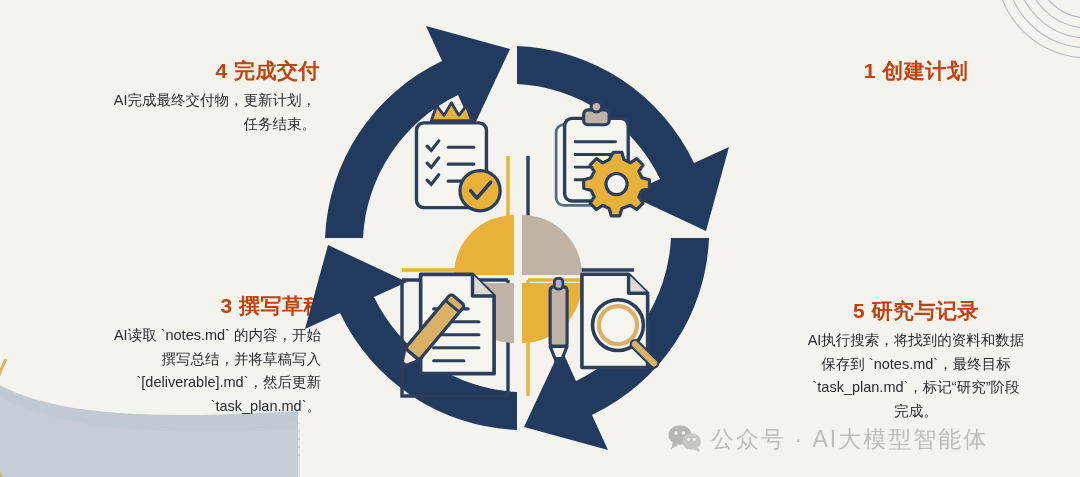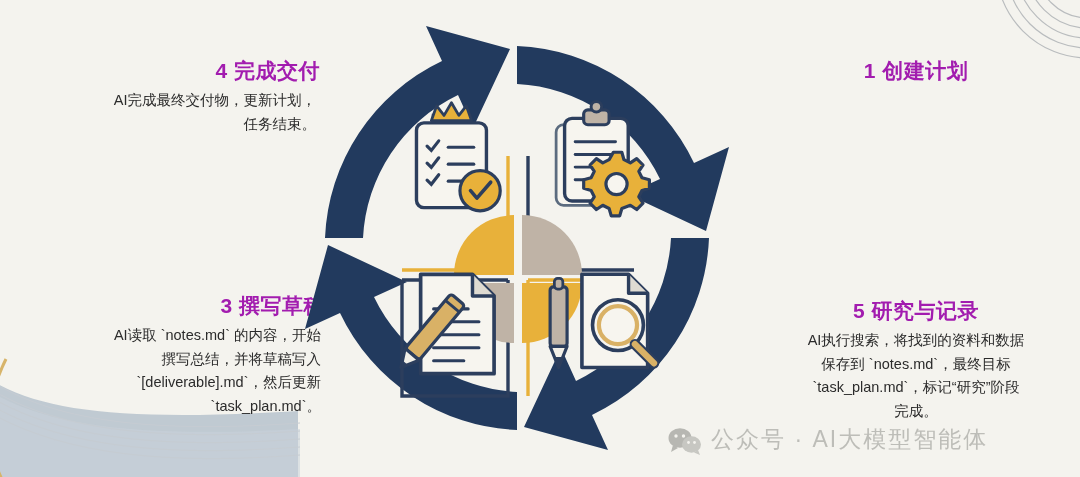--- a/index.html
+++ b/index.html
@@ -16,21 +16,21 @@
   .bg-deco{position:absolute;pointer-events:none;}
   #deco-corner-arcs{top:-60px;right:-40px;width:200px;height:190px;}
   #deco-bottom-swoosh{left:-20px;bottom:-10px;width:320px;height:150px;}
 
   
   .block{position:absolute;}
   .block h2{
     margin:0 0 6px 0;
     font-size:21px;
     font-weight:bold;
-    color:#a21caf;
+    color:#c2410c;
     letter-spacing:.5px;
     line-height:1.2;
   }
   .block p{
     margin:4px;
     font-size:14.5px;
     line-height:1.62;
     color:#2b2b2b;
     white-space:pre-line;
   }
@@ -41,21 +41,21 @@
   #block-3{left:5px;top:293px;width:320px;}
   #block-1{left:757px;top:58px;width:318px;}
   #block-2{left:757px;top:298px;width:318px;}
 
   
   #diagram{position:absolute;left:282px;top:-4px;width:470px;height:485px;}
 
   
   #watermark{
     position:absolute;left:668px;top:424px;
-    display:flex;align-items:flex-end;gap:9px;
+    display:flex;align-items:flex-start;gap:9px;
     color:#b7b7b2;font-size:23px;letter-spacing:2px;
     user-select:none;
   }
   #watermark .wm-text{color:#bdbdb8;}
 </style>
 </head>
 <body>
 
 <div id="stage">
 

